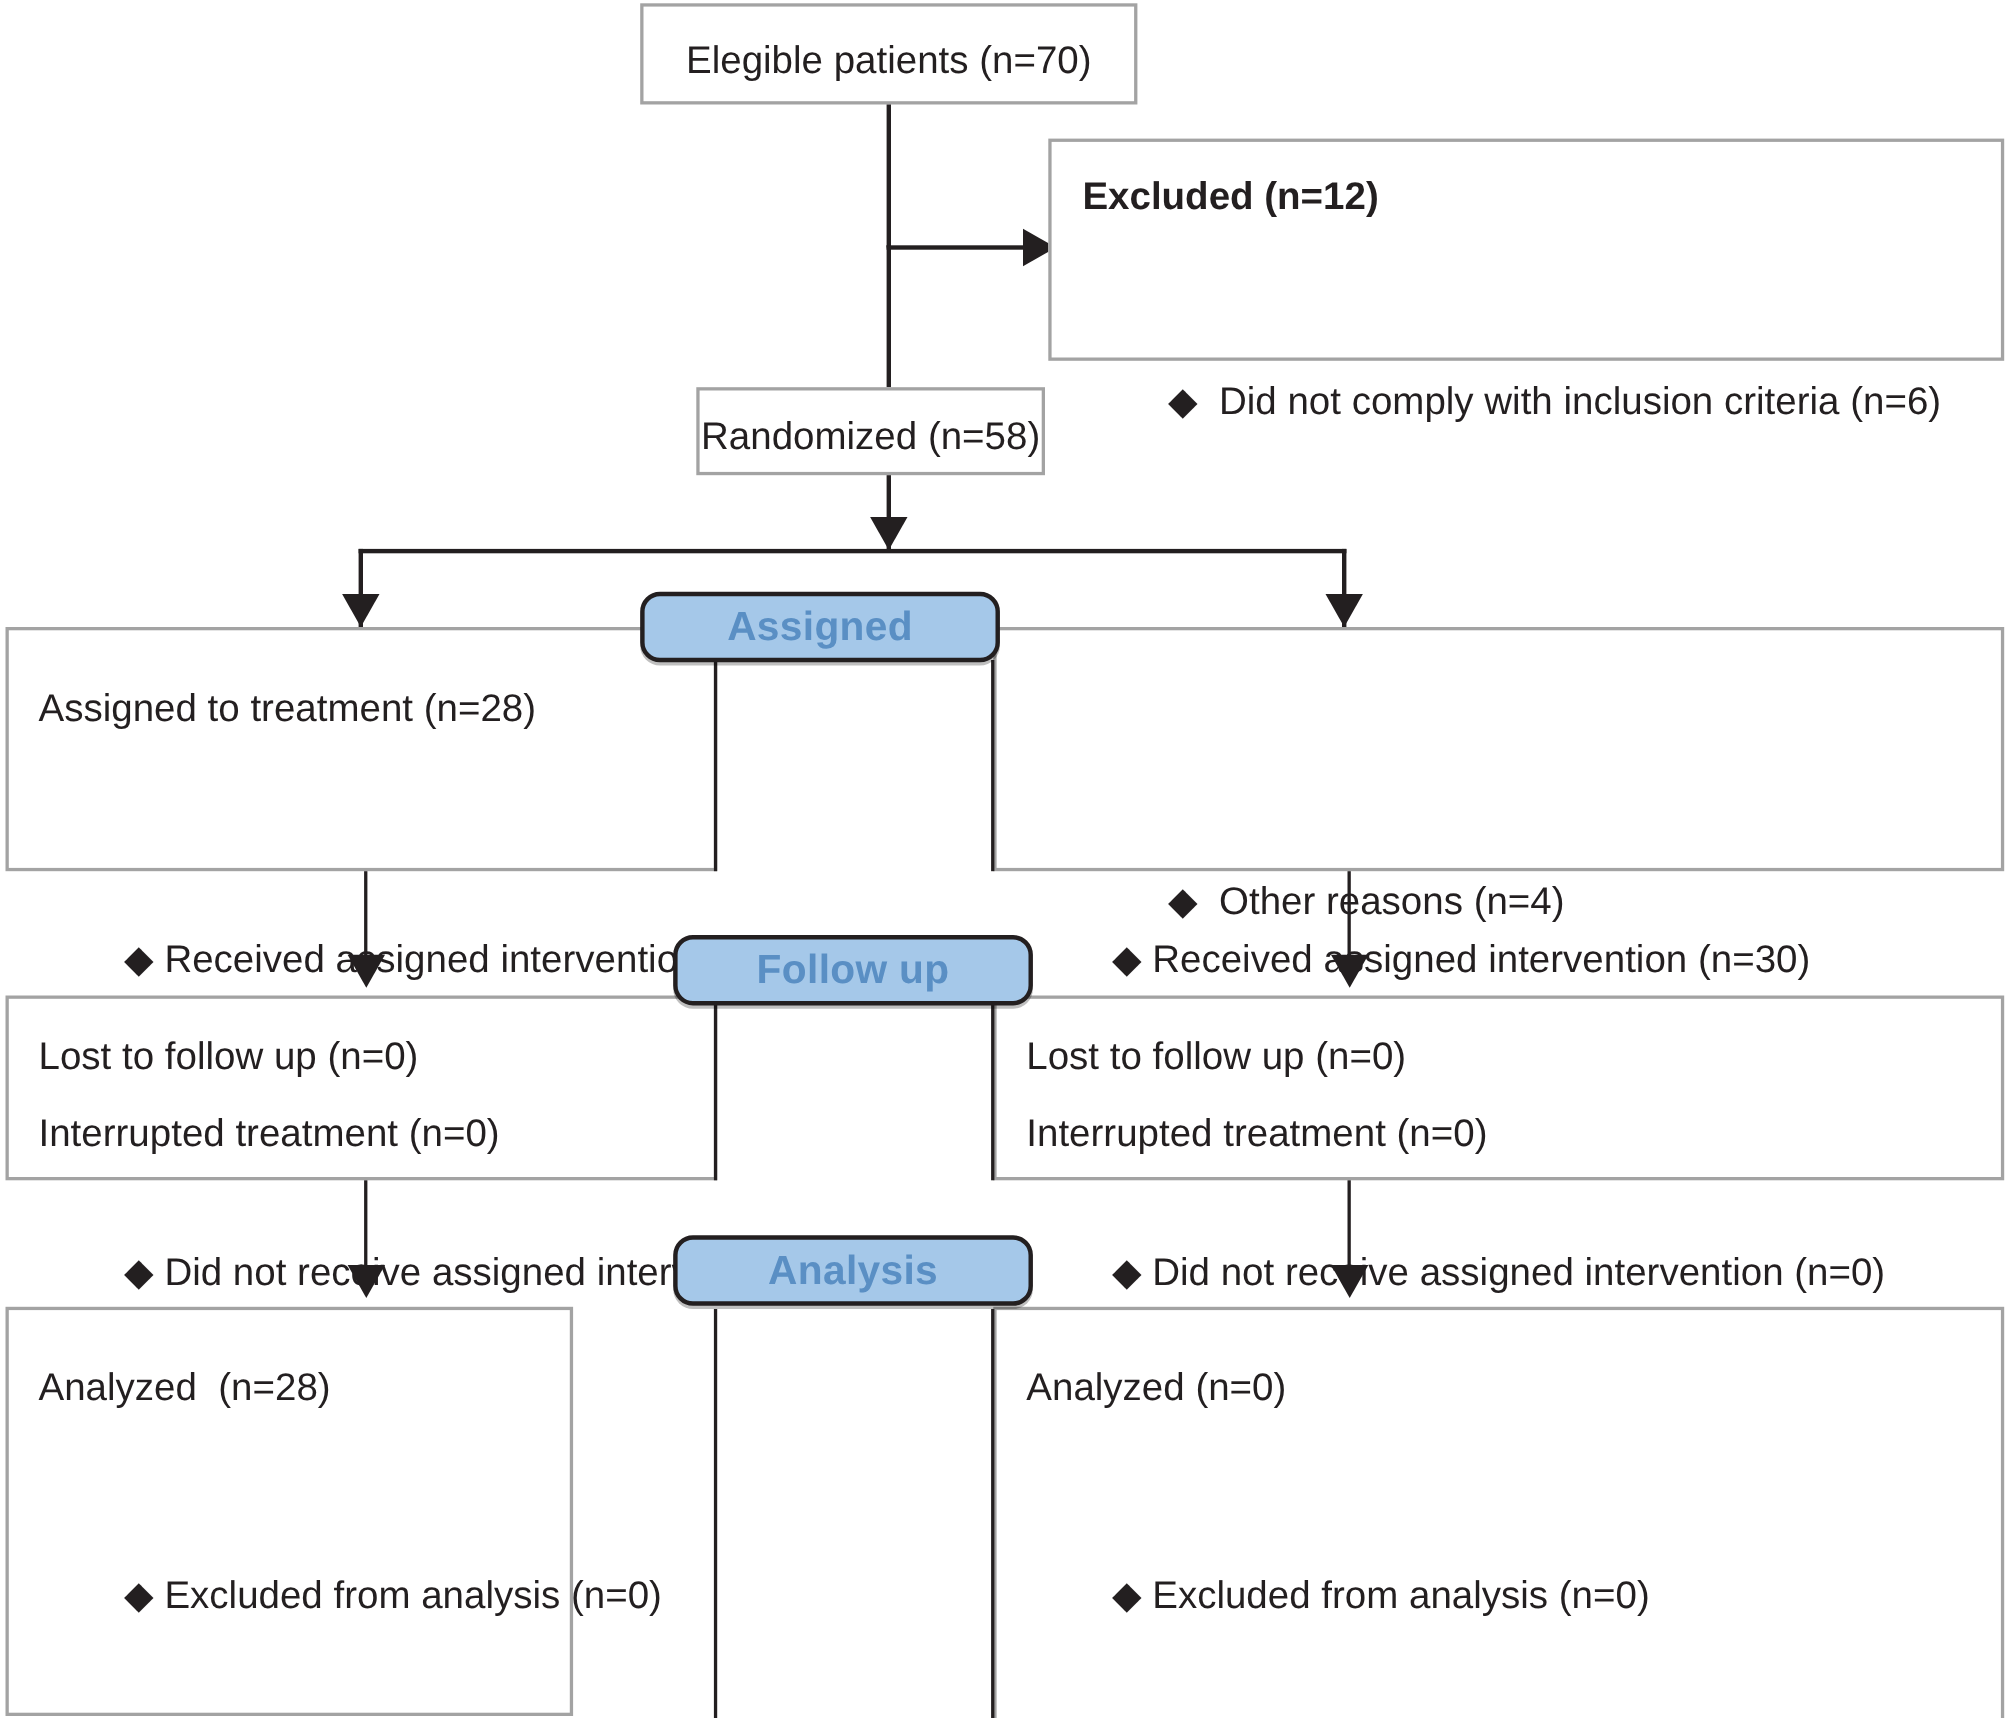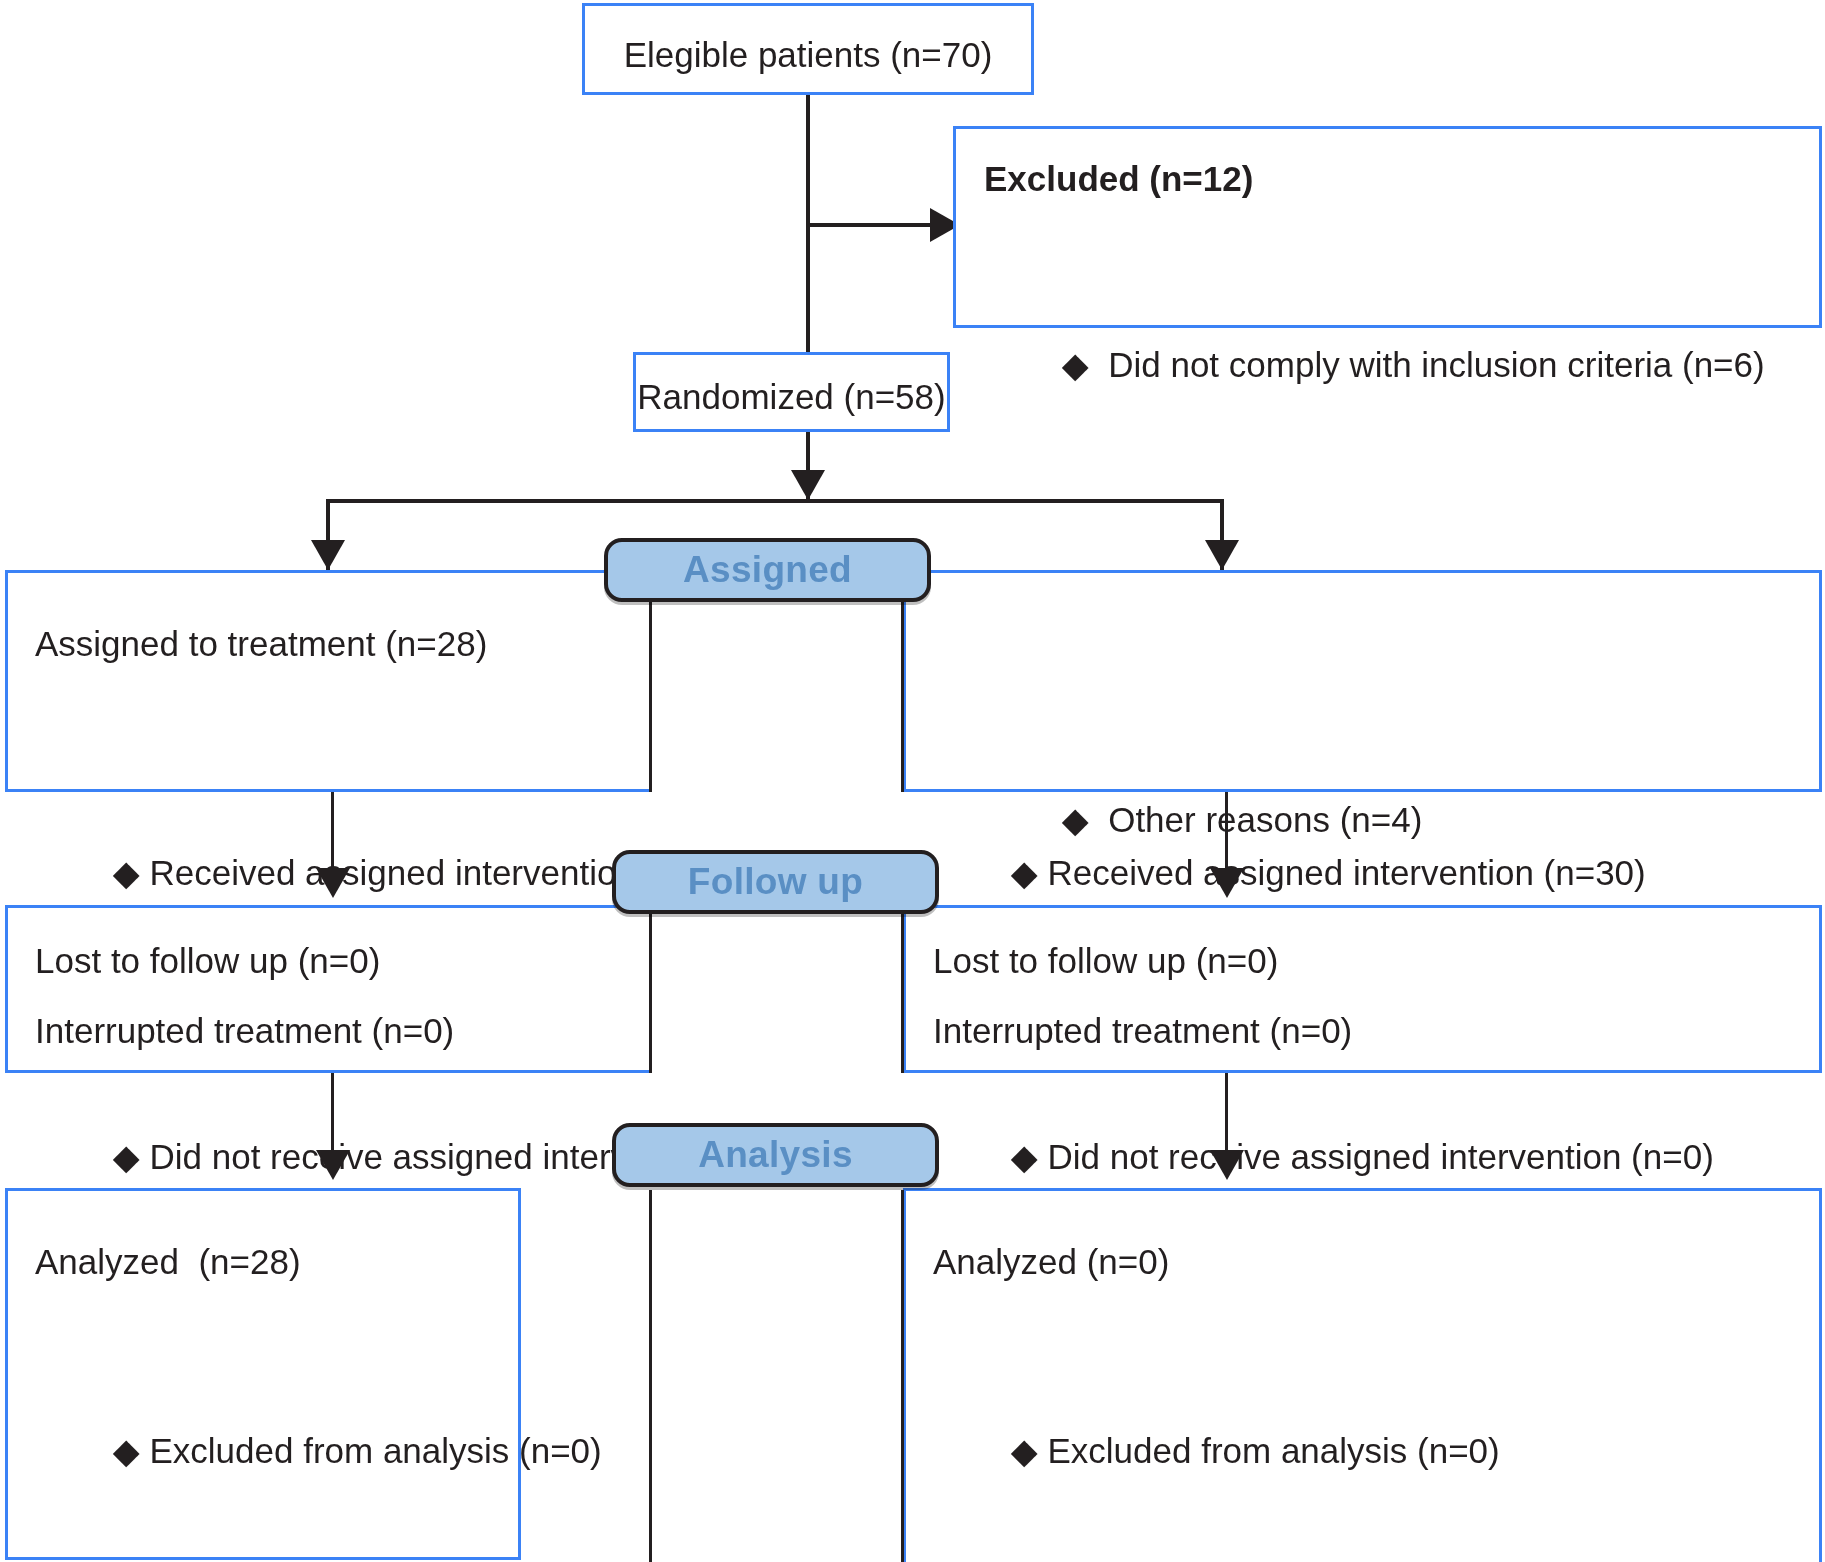--- a/index.html
+++ b/index.html
@@ -13,21 +13,21 @@
     height:1562px;
     background:#ffffff;
     overflow:hidden;
   }
 
   
   .box{
     position:absolute;
     box-sizing:border-box;
     background:#ffffff;
-    border:3px solid #3b82f6;
+    border:3px solid #a3a3a3;
     }
   .boxtext{
     position:absolute;
     box-sizing:border-box;
     color:#231f20;
     font-size:35px;
     line-height:1.30;
     white-space:pre;
   }
   .ctr{
@@ -132,21 +132,21 @@
     <div class="boxtext" style="left:27px;top:102px;line-height:1.62;">
       <span class="bullet-row">
         <span class="dia">◆</span>&nbsp;<span>Received assigned intervention (n=30)</span>
       </span>
       <span class="bullet-row">
         <span class="dia">◆</span>&nbsp;<span>Did not receive assigned intervention (n=0)</span>
       </span>
     </div>
   </div>
 
-  <div class="badge" style="left:604px;top:538px;width:327px;height:64px;">
+  <div class="badge" style="left:582px;top:538px;width:327px;height:64px;">
     <span>Assigned</span>
   </div>
 
   <div class="ln vln" style="left:649px;top:600px;height:192px;width:3px;"></div>
   <div class="ln vln" style="left:901px;top:600px;height:192px;width:3px;"></div>
 
   <div class="ln vln" style="left:331px;top:792px;height:93px;width:3px;"></div>
   <div class="arrow-d" style="left:316px;top:868px;"></div>
   <div class="ln vln" style="left:1225px;top:792px;height:93px;width:3px;"></div>
   <div class="arrow-d" style="left:1210px;top:868px;"></div>

